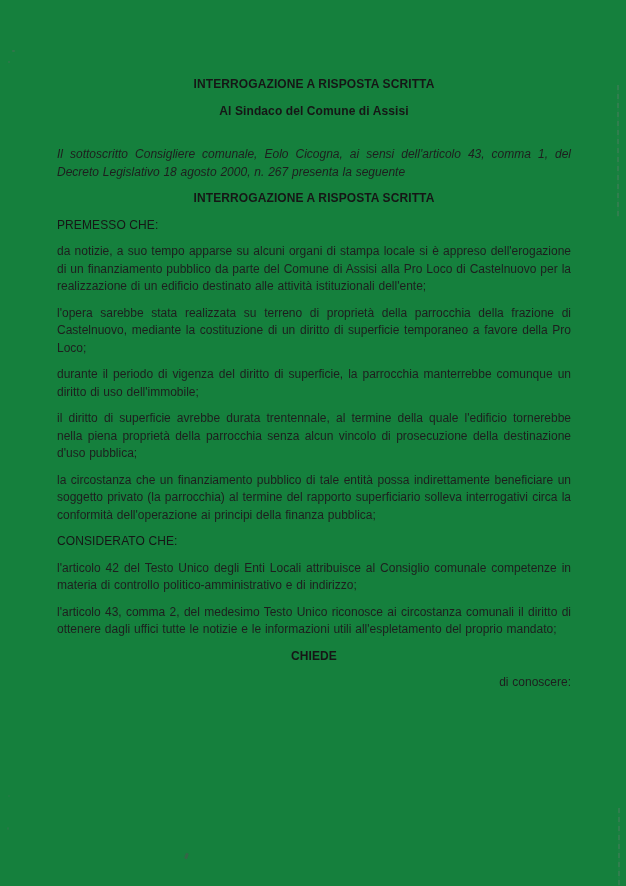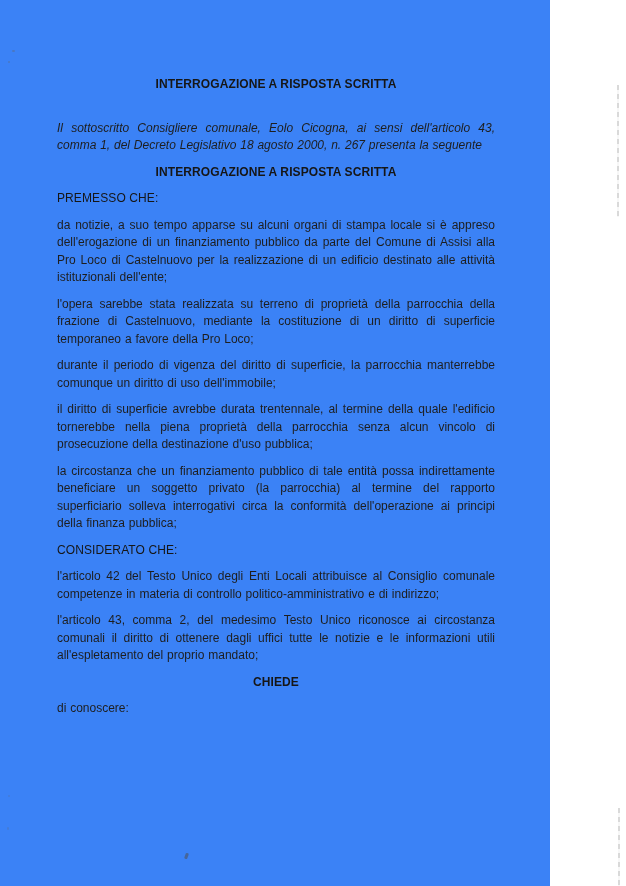--- a/index.html
+++ b/index.html
@@ -6,23 +6,23 @@
   html, body { background: #ffffff; }
   body {
     width: 626px;
     height: 886px;
     font-family: "Liberation Sans", sans-serif;
     position: relative;
     overflow: hidden;
   }
   .page {
     position: relative;
-    width: 550px;
+    width: 626px;
     height: 886px;
-    background: #3b82f6;
+    background: #15803d;
     color: #1e1e1e;
     padding: 76px 55px 8px 57px;
     font-size: 12px;
     line-height: 17.5px;
   }
   .doc-heading {
     text-align: center;
     font-weight: bold;
     color: #161616;
     margin-bottom: 9px;
@@ -32,21 +32,21 @@
     font-weight: normal;
     color: #161616;
     margin-bottom: 9px;
     letter-spacing: 0.1px;
   }
   .para {
     text-align: justify;
     margin-bottom: 9px;
     word-spacing: 0.5px;
   }
-  .para.no-justify { text-align: left; }
+  .para.no-justify { text-align: right; }
   .gap-before { margin-top: 26px; font-style: italic; }
   .gap-before-sm { margin-top: 6px; }
 
   
   .artifact { position: absolute; pointer-events: none; }
   .scan-line {
     width: 2px;
     background: repeating-linear-gradient(
       to bottom,
       rgba(120,120,120,0.28) 0px, rgba(120,120,120,0.28) 5px,
@@ -70,20 +70,21 @@
     border-radius: 1px;
   }
 </style>
 </head>
 <body>
 
 <div class="page">
 
   <div class="doc-heading">INTERROGAZIONE A RISPOSTA SCRITTA</div>
 
+  <div class="doc-heading">Al Sindaco del Comune di Assisi</div>
 
   <p class="para gap-before">Il sottoscritto Consigliere comunale, Eolo Cicogna, ai sensi dell'articolo 43, comma 1, del Decreto Legislativo 18 agosto 2000, n. 267 presenta la seguente</p>
 
   <div class="doc-heading gap-before-sm">INTERROGAZIONE A RISPOSTA SCRITTA</div>
 
   <div class="section-label">PREMESSO CHE:</div>
 
   <p class="para">da notizie, a suo tempo apparse su alcuni organi di stampa locale si è appreso dell'erogazione di un finanziamento pubblico da parte del Comune di Assisi alla Pro Loco di Castelnuovo per la realizzazione di un edificio destinato alle attività istituzionali dell'ente;</p>
   <p class="para">l'opera sarebbe stata realizzata su terreno di proprietà della parrocchia della frazione di Castelnuovo, mediante la costituzione di un diritto di superficie temporaneo a favore della Pro Loco;</p>
   <p class="para">durante il periodo di vigenza del diritto di superficie, la parrocchia manterrebbe comunque un diritto di uso dell'immobile;</p>

